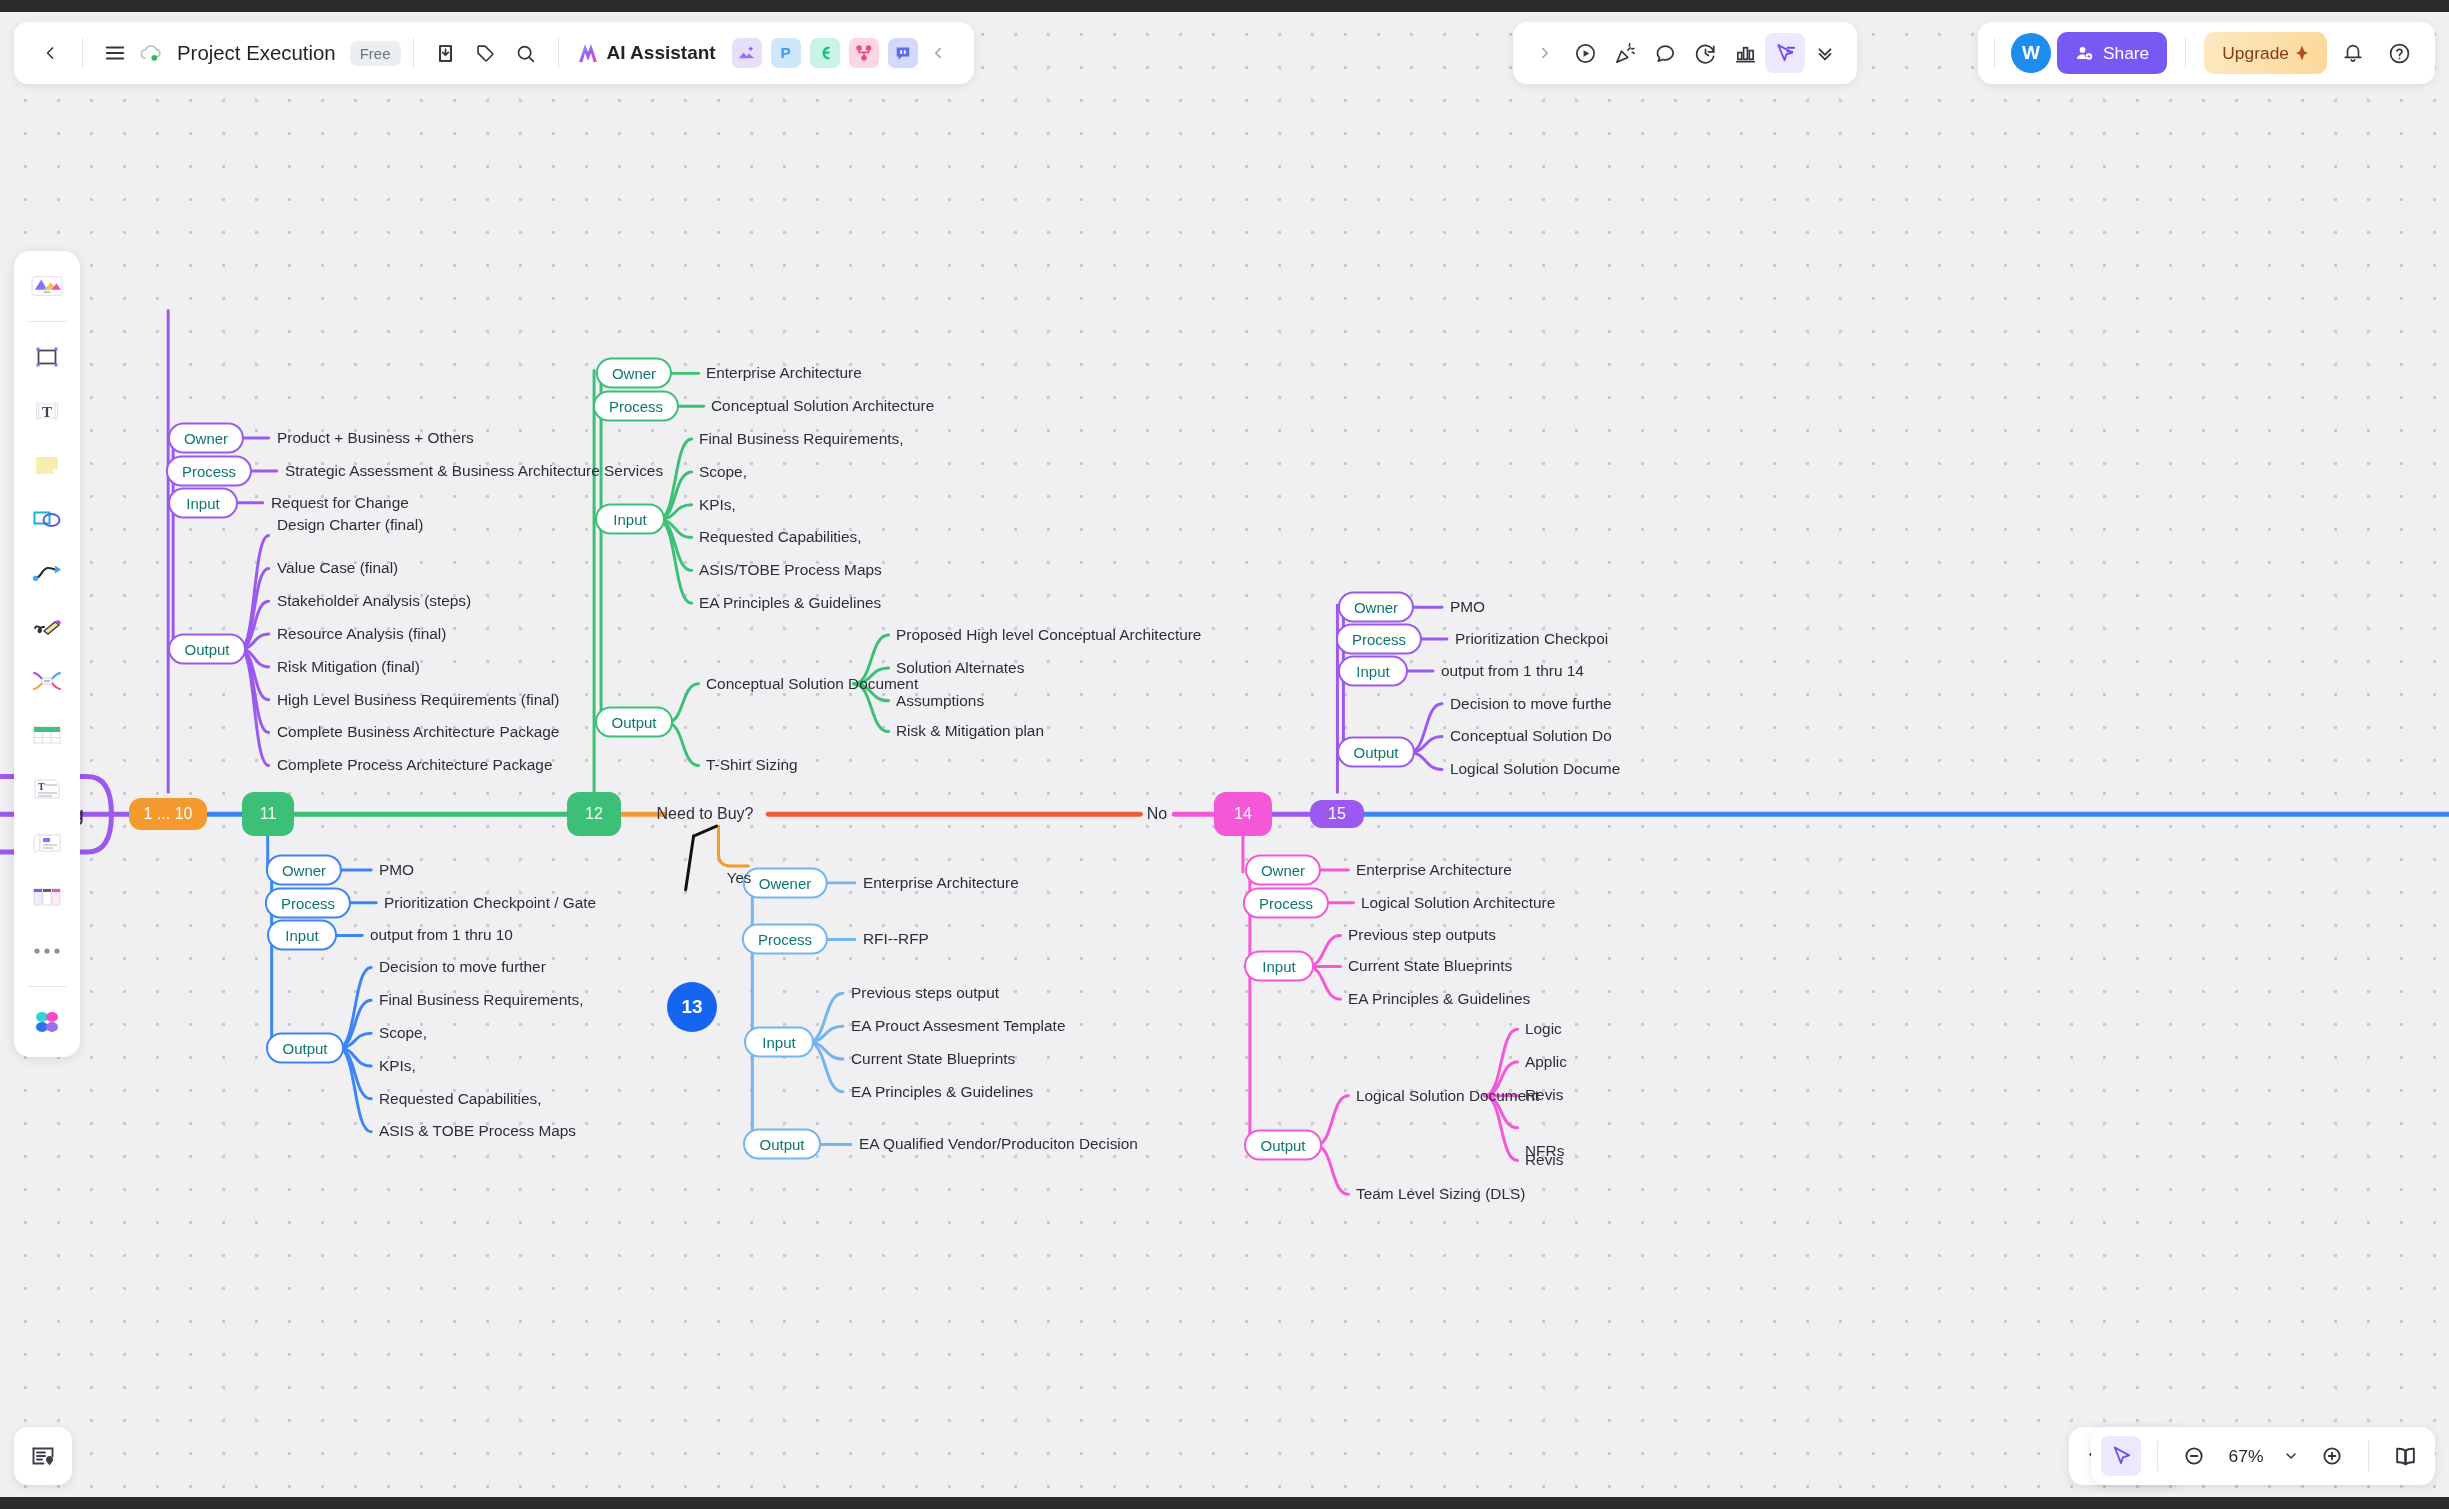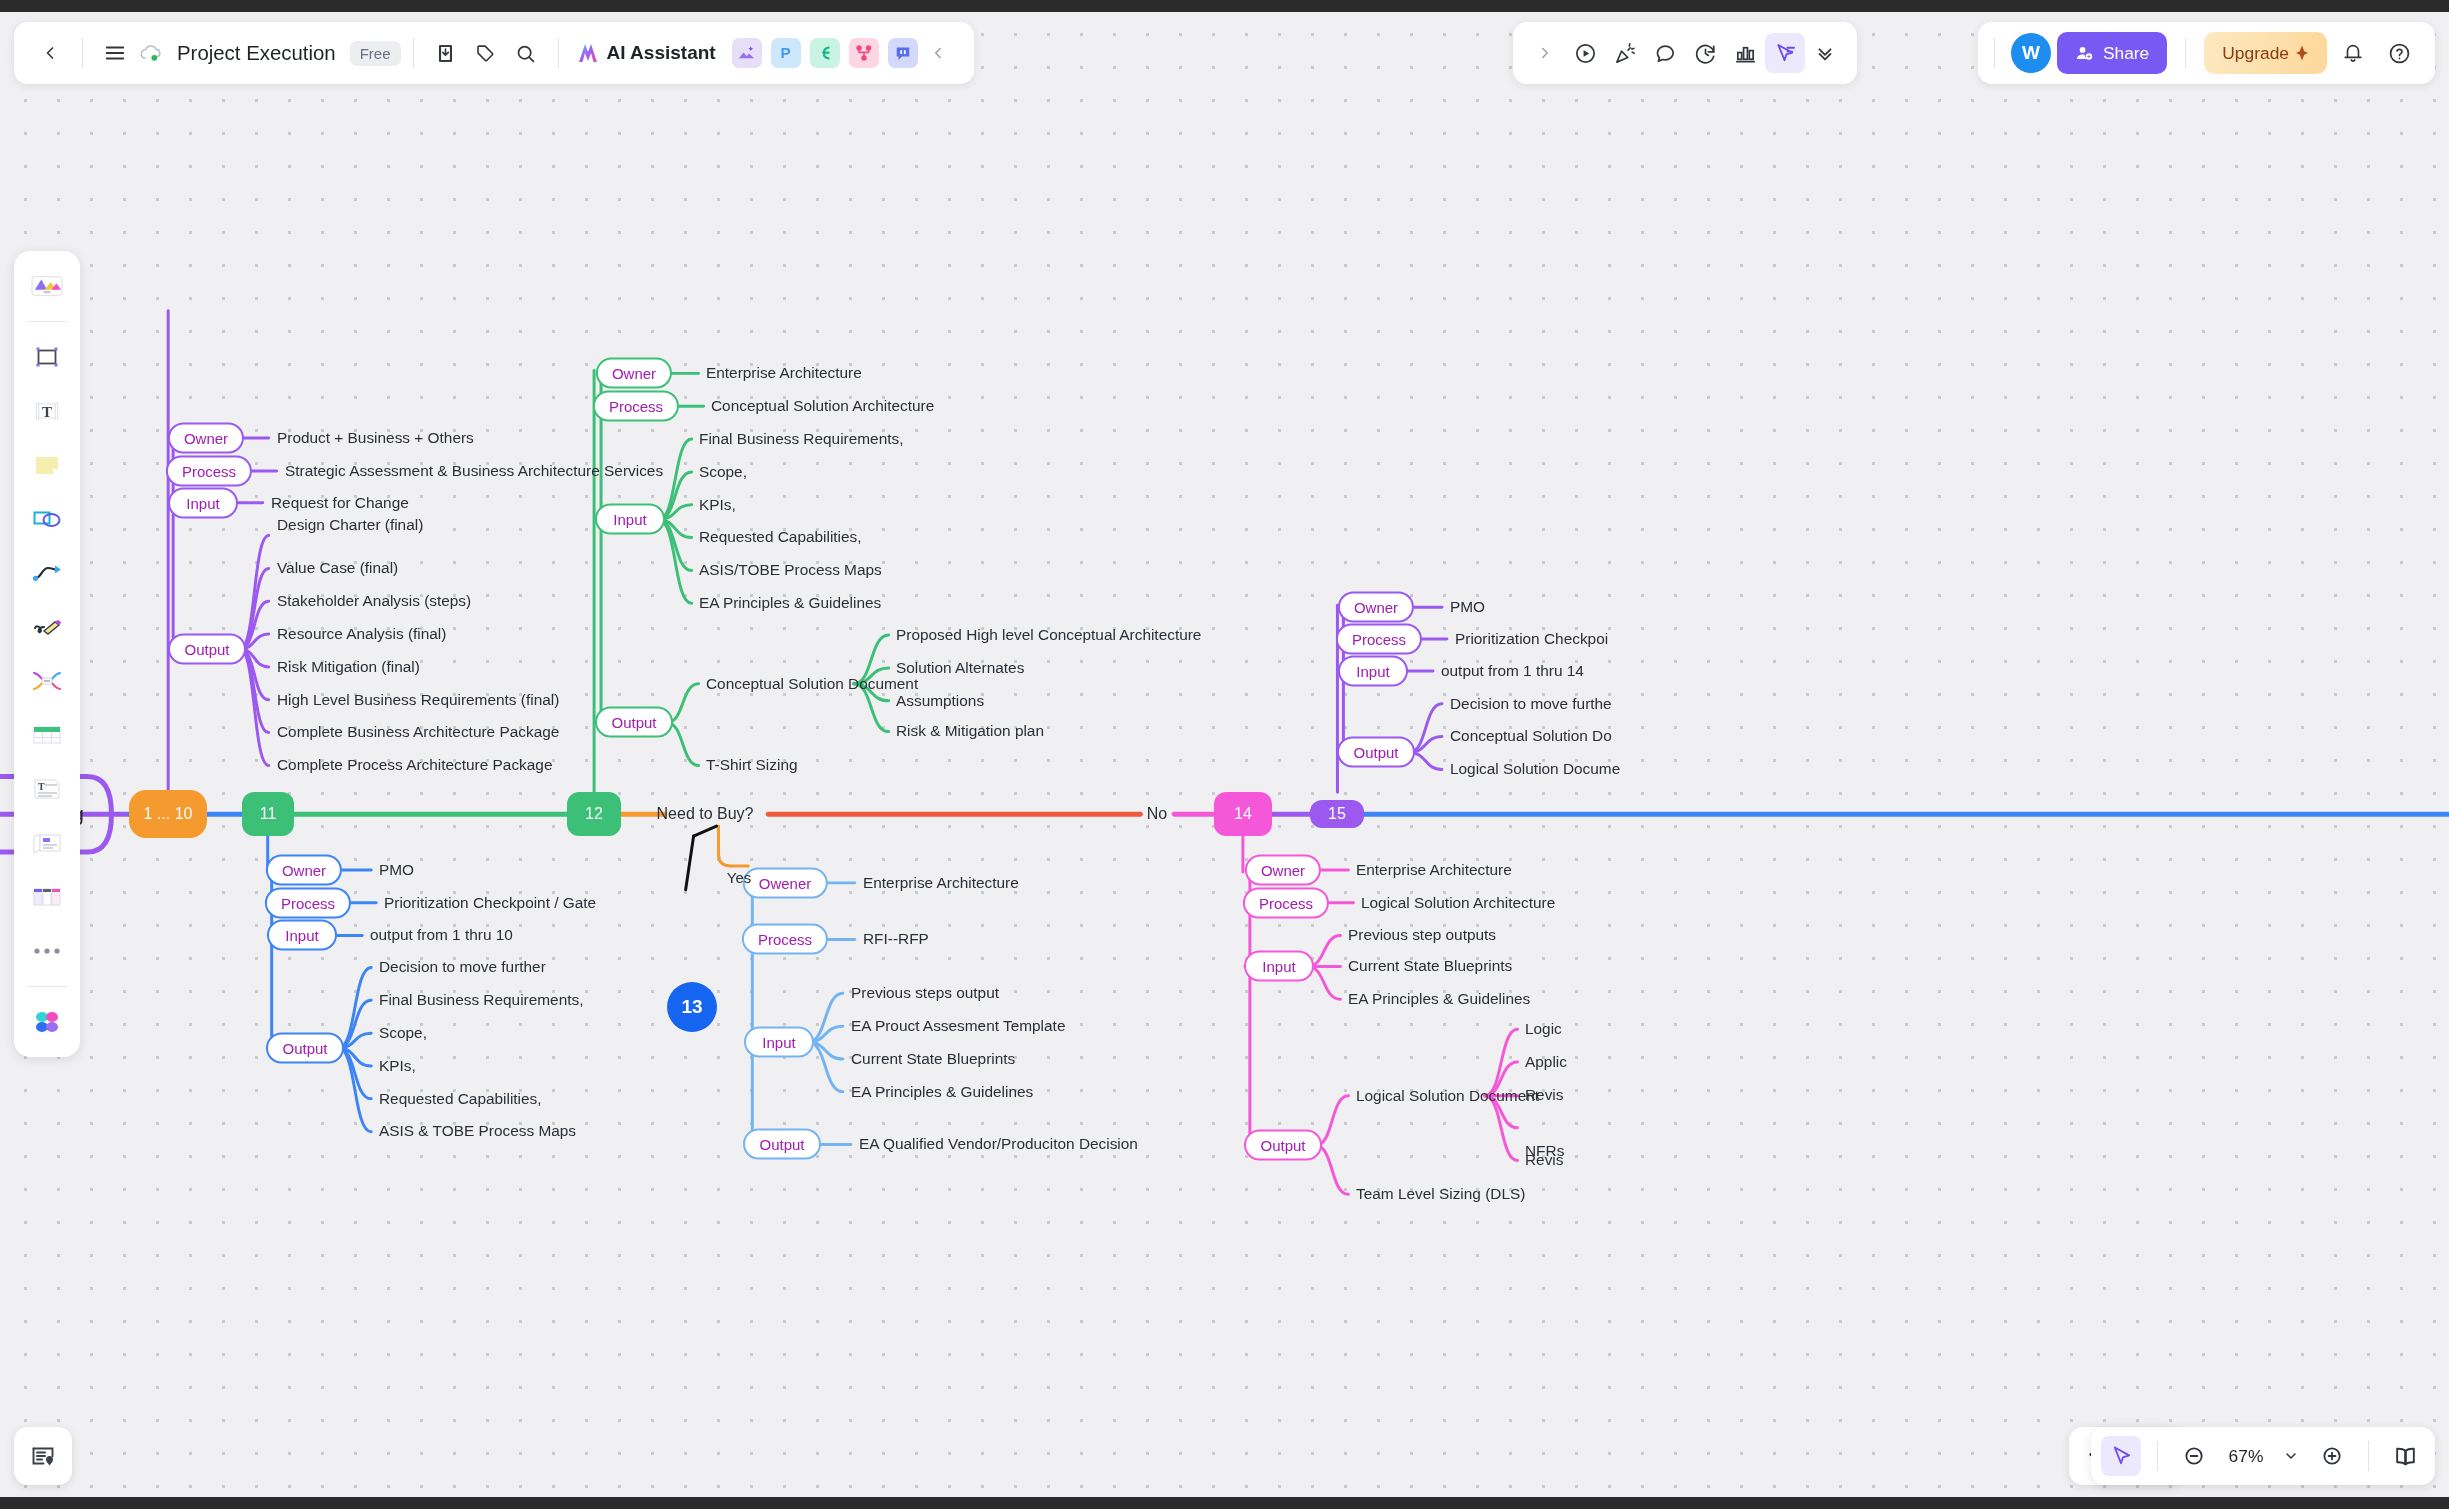--- a/index.html
+++ b/index.html
@@ -141,21 +141,21 @@
   #map svg { position: absolute; left: 0; top: 0; overflow: visible; }
   .nd {
     position: absolute;
     font-size: 15.4px; color: #2a2f36;
     white-space: nowrap; cursor: pointer;
     transform: translateY(-50%);
   }
   .pill {
     position: absolute; transform: translate(-50%,-50%);
     border-radius: 994px; background: #fff;
-    border: 2.5px solid #999; color: #a21caf;
+    border: 2.5px solid #999; color: #0f766e;
     font-size: 15px; padding: 5px 14px;
     white-space: nowrap; cursor: pointer; text-align: center;
   }
   .step {
     position: absolute; transform: translate(-50%,-50%);
     border-radius: 12px; color: #fff;
     font-size: 16px; display: flex; align-items: center; justify-content: center;
     cursor: pointer; white-space: nowrap;
   }
   .label-plain {
@@ -359,21 +359,21 @@
           <div class="pill" style="left: 1373px; top: 659px; border-color: rgb(155, 89, 240); min-width: 70px;">Input</div>
           <div class="nd" style="left: 1441px; top: 659px;">output from 1 thru 14</div>
           <div class="pill" style="left: 1376px; top: 740px; border-color: rgb(155, 89, 240); min-width: 78px;">Output</div>
           <div class="nd" style="left: 1450px; top: 692px;">Decision to move furthe</div>
           <div class="nd" style="left: 1450px; top: 724px;">Conceptual Solution Do</div>
           <div class="nd" style="left: 1450px; top: 757px;">Logical Solution Docume</div>
           <div class="label-plain" style="left: 64px; top: 802px; font-size: 21px;">ning</div>
           <div class="label-plain" style="left: 705px; top: 802px;">Need to Buy?</div>
           <div class="label-plain" style="left: 1157px; top: 802px;">No</div>
           <div class="label-plain" style="left: 739px; top: 865px; font-size: 15px;">Yes</div>
-          <div class="step" style="left: 168px; top: 802px; width: 78px; height: 48px; background: rgb(245, 154, 46); border-radius: 17px;">1  ...  10</div>
+          <div class="step" style="left: 168px; top: 802px; width: 78px; height: 32px; background: rgb(245, 154, 46);">1  ...  10</div>
           <div class="step" style="left: 268px; top: 802px; width: 52px; height: 44px; background: rgb(60, 191, 119);">11</div>
           <div class="step" style="left: 594px; top: 802px; width: 54px; height: 44px; background: rgb(60, 191, 119);">12</div>
           <div class="step" style="left: 692px; top: 995px; width: 50px; height: 50px; background: rgb(21, 101, 240); border-radius: 50%; font-size: 19px; font-weight: 600;">13</div>
           <div class="step" style="left: 1243px; top: 802px; width: 58px; height: 44px; background: rgb(244, 88, 216);">14</div>
           <div class="step" style="left: 1337px; top: 802px; width: 54px; height: 28px; background: rgb(155, 89, 240);">15</div>
         </div>
     </div>
   </div>
 
   <div id="topbar">

